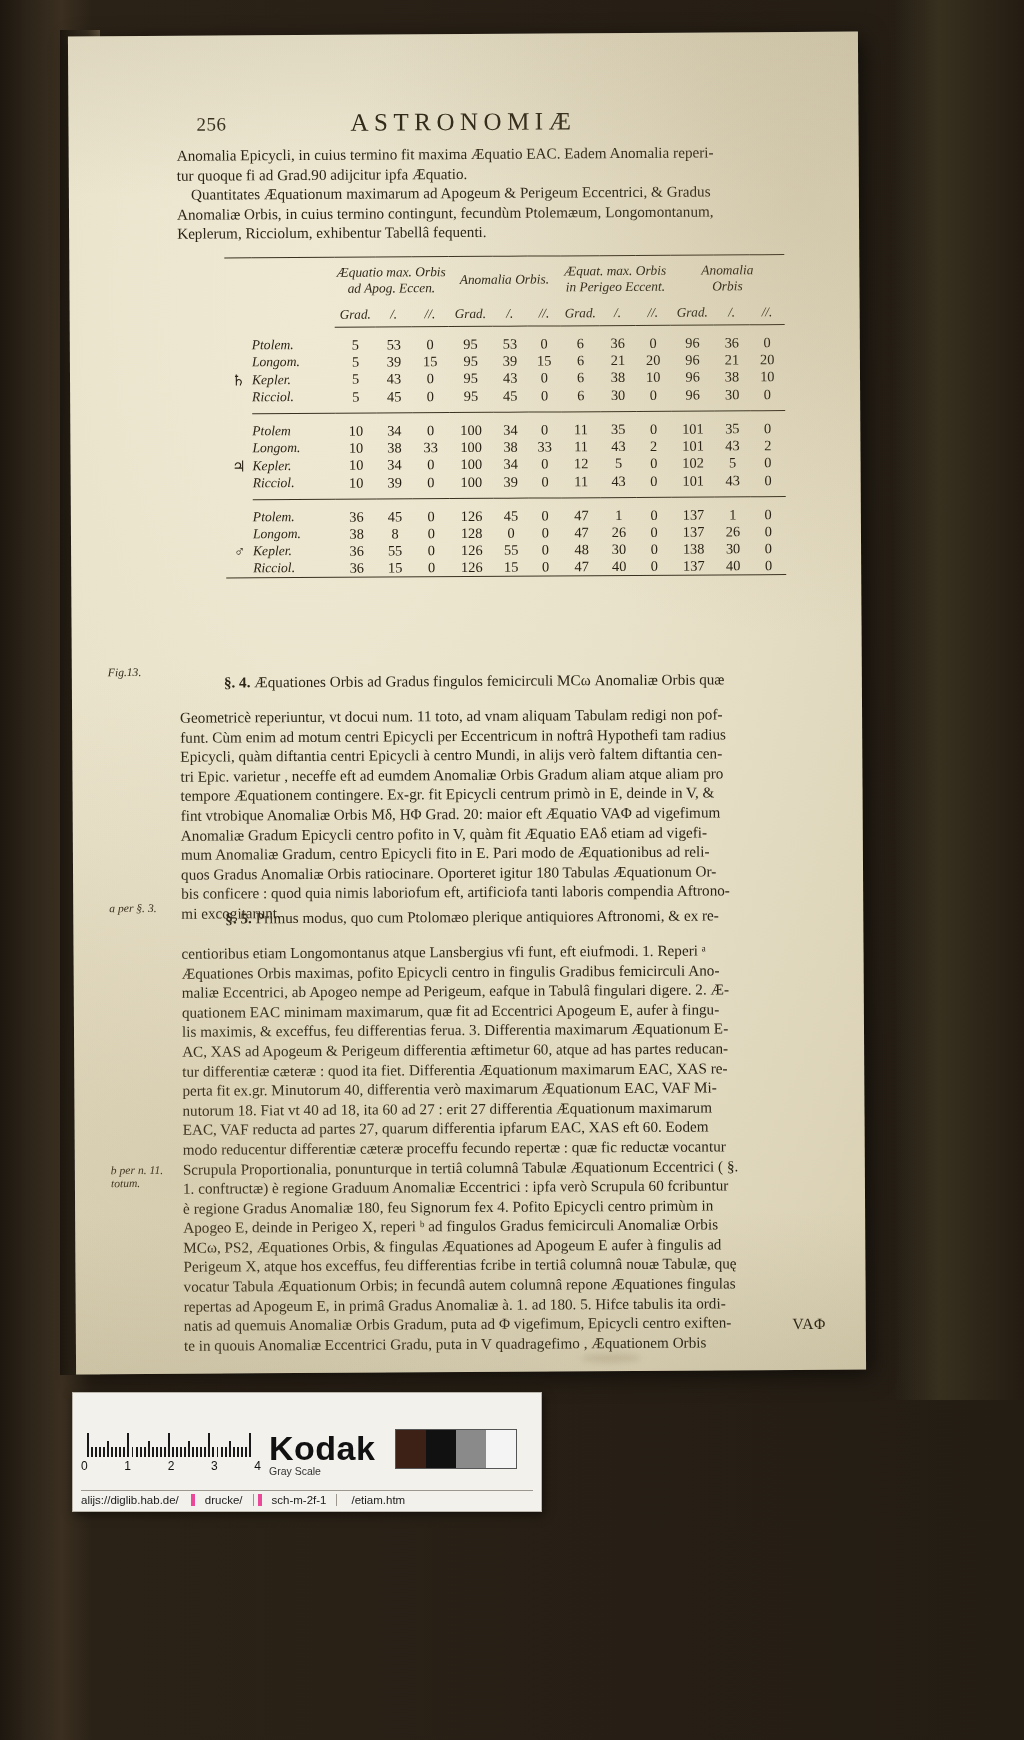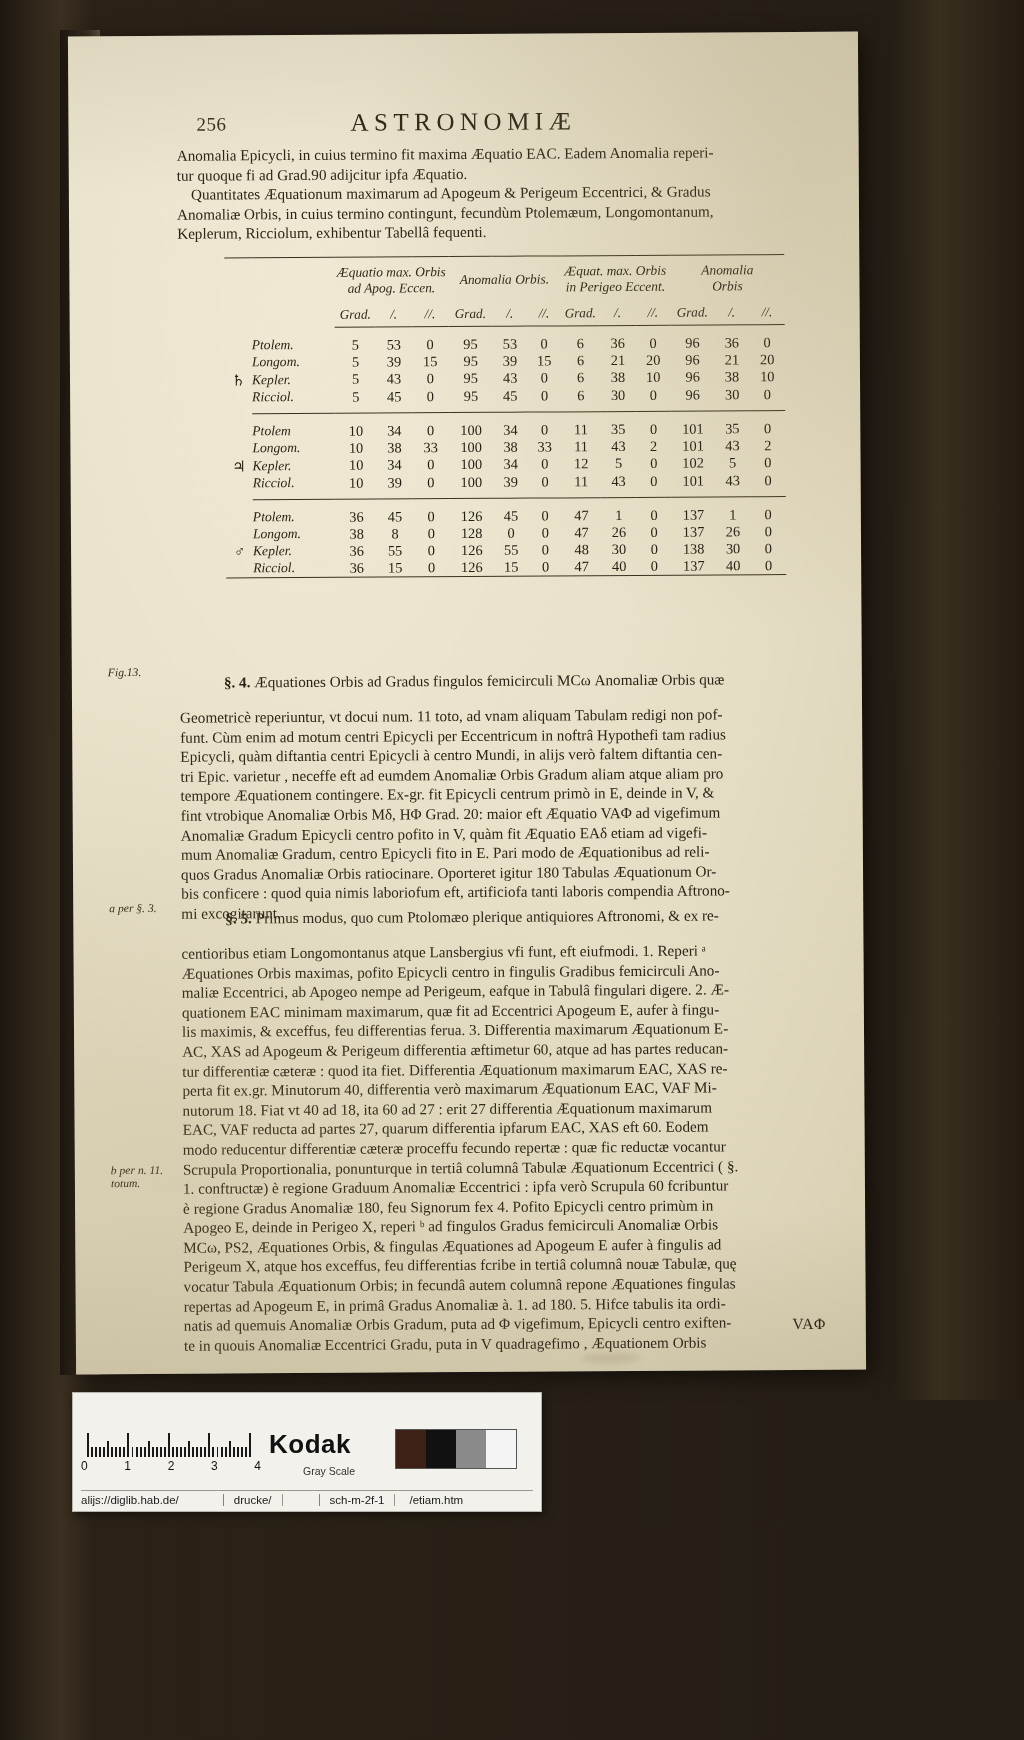--- a/index.html
+++ b/index.html
@@ -134,24 +134,24 @@
     border:1px solid #b9b5ab;
     box-shadow:2px 3px 9px rgba(0,0,0,.5);
     font-family:"Liberation Sans", sans-serif;
   }
   .lib-name{
     position:absolute; left:0; right:0; top:6px; text-align:center;
     font-size:19.5px; font-weight:700; color:#16161a; letter-spacing:.2px;
   }
   .kodak-word{
     position:absolute; left:196px; top:36px;
-    font-size:26px; font-weight:700; color:#111; letter-spacing:.5px;
+    font-size:34px; font-weight:700; color:#111; letter-spacing:.5px;
   }
   .gray-label{
-    position:absolute; left:196px; top:72px; width:120px; text-align:center;
+    position:absolute; left:196px; top:72px; width:120px; text-align:left;
     font-size:10.5px; color:#333;
   }
   .ruler{
     position:absolute; left:14px; top:38px; width:166px; height:26px;
   }
   .ruler .ticks{ position:absolute; inset:0; display:flex; align-items:flex-end; }
   .ruler .ticks i{ display:block; width:2px; background:#1a1a1a; margin-right:2.1px; }
   .ruler-nums{
     position:absolute; left:8px; top:66px; width:180px;
     display:flex; justify-content:space-between;
@@ -161,21 +161,21 @@
     position:absolute; left:322px; top:36px; width:122px; height:40px;
     display:flex; border:1px solid #555;
   }
   .patches span{ display:block; height:100%; }
   .url-bar{
     position:absolute; left:8px; right:8px; bottom:5px;
     border-top:1px solid #9b978e;
     display:flex; align-items:center; gap:4px;
     font-size:11.5px; color:#1a1a1a; padding-top:3px;
   }
-  .url-bar .seg2{ border-left:1px solid #ec4899; border-right:1px solid #9b978e; padding:0 10px;margin-left:32px; }
+  .url-bar .seg2{ border-left:4px solid #ec4899; border-right:1px solid #9b978e; padding:0 10px; }
   .url-bar .seg1{ padding-right:8px; }
   .url-bar .seg3{ padding-left:10px; }
 
   
   .blotch{ position:absolute; border-radius:50%; pointer-events:none; }
 </style>
 </head>
 <body>
 
 <div id="scan-root">

